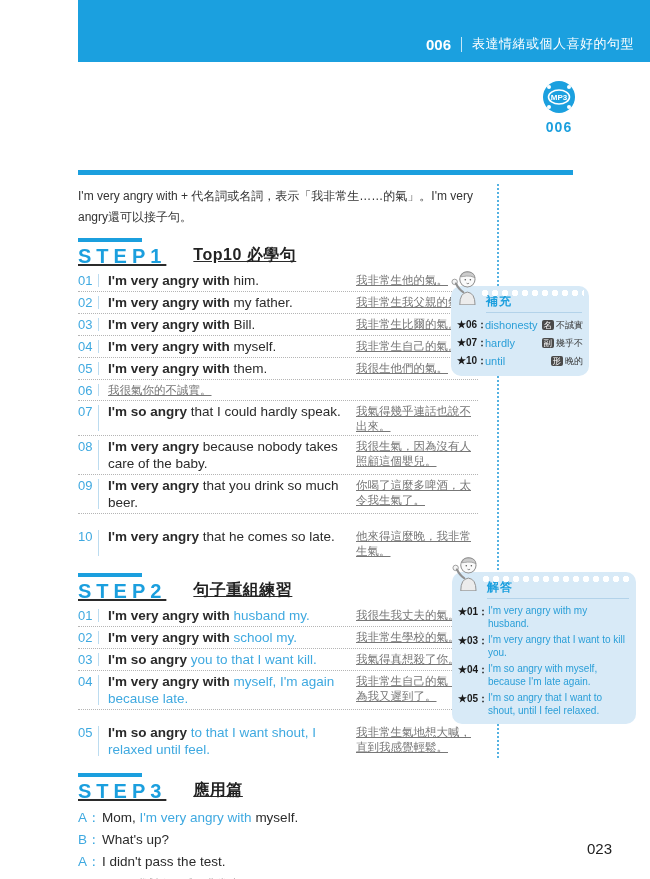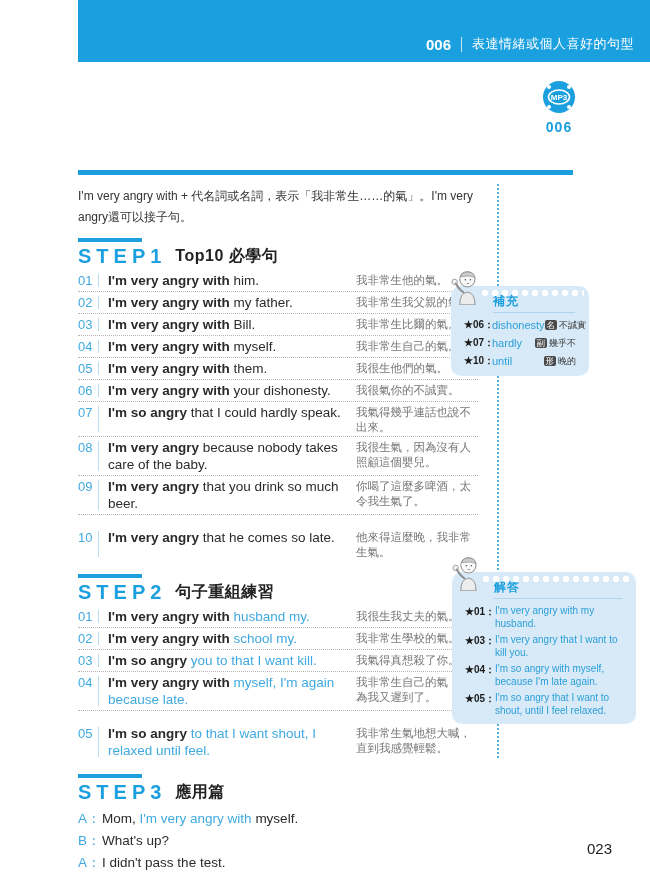--- a/index.html
+++ b/index.html
@@ -30,41 +30,41 @@
     border-top:5px solid #1B9FDE; z-index:1;
   }
   .intro p { width:414px; padding-top:11px; font-size:12px; line-height:21px; color:#333; }
   
   .vrule { position:absolute; left:497px; top:184px; height:574px; border-left:2px dotted #54B2E2; z-index:0; }
   
   .main-col { position:absolute; left:78px; top:238px; width:400px; z-index:1; }
   .step-head { margin:0 0 2px; }
   .step-head.later { margin-top:13px; }
   .step-bar { width:64px; height:4px; background:#1B9FDE; margin-bottom:3px; }
-  .step-line { display:flex; align-items:center; gap:9px; }
+  .step-line { display:flex; align-items:flex-start; gap:27px;text-decoration:underline; }
   .step-label { color:#1B9FDE; font-size:20px; font-weight:bold; letter-spacing:5px; }
   .step-title { color:#222; font-size:16px; font-weight:bold; letter-spacing:.5px; }
   
   .row { display:flex; align-items:flex-start; padding:2px 0 2px; border-bottom:1px dotted #b5b5b5; }
   .rows .row:last-child { border-bottom:none;margin-top:12px; }
   .row .num { flex:none; width:20px; color:#3FA9E0; font-size:13px; padding-top:1px; }
   .row .vdiv { flex:none; width:1px; align-self:stretch; background:#bcdcf0; margin:2px 9px 2px 0; }
   .row .en { flex:1; font-size:13.5px; line-height:17px; color:#2b2b2b; padding-right:4px; }
   .row .en b { font-weight:bold; }
   .row .en .blue { color:#3FA9E0; }
-  .row .zh { flex:none; width:122px; font-size:11.5px; line-height:14.5px; color:#777; padding-top:1px; }
+  .row .zh { flex:none; width:122px; font-size:11.5px; line-height:14.5px; color:#777; padding-top:1px;text-decoration:underline; }
   
   .dialogue { margin-top:6px; }
   .dline { display:flex; align-items:flex-start; margin-bottom:4px; }
   .dline .spk { flex:none; width:24px; color:#3FA9E0; font-size:13.5px; }
   .dline.en .dtxt { font-size:13.5px; line-height:17px; color:#2b2b2b; }
   .dline.en .dtxt .hl { color:#3FA9E0; }
   .dline.zh .dtxt { font-size:11.5px; line-height:14px; color:#666; padding-top:2px; }
   
-  .sidebox { position:absolute; background:#D8EAF7; border-radius:10px; z-index:2; padding:13px 12px 6px; }
+  .sidebox { position:absolute; background:#D8EAF7; border-radius:10px; z-index:2; padding:13px 5px 6px; }
   .box-supplement { left:451px; top:286px; width:138px; }
   .box-answer { left:452px; top:572px; width:184px; }
   .scallop {
     position:absolute; top:3px; left:30px; right:5px; height:8px;
     background:radial-gradient(circle 3.2px at 4px 4px, #fff 3.1px, rgba(255,255,255,0) 3.4px);
     background-size:10px 8px; background-repeat:repeat-x;
   }
   .mascot { position:absolute; left:-4px; top:-17px; width:34px; height:36px; }
   .box-head {
     margin:-6px 2px 3px 30px; padding-bottom:2px;
@@ -153,21 +153,20 @@
     </div>
     <div class="row">
       <span class="num">05</span>
         <span class="vdiv"></span>
       <span class="en"><b>I'm very angry with</b><span> them.</span></span>
       <span class="zh">我很生他們的氣。</span>
     </div>
     <div class="row">
       <span class="num">06</span>
         <span class="vdiv"></span>
-      <span class="en"><b>I'm very angry with</b><span> your dishonesty.</span></span>
       <span class="zh">我很氣你的不誠實。</span>
     </div>
     <div class="row">
       <span class="num">07</span>
         <span class="vdiv"></span>
       <span class="en"><b>I'm so angry</b><span> that I could hardly speak.</span></span>
       <span class="zh">我氣得幾乎連話也說不出來。</span>
     </div>
     <div class="row">
       <span class="num">08</span>

